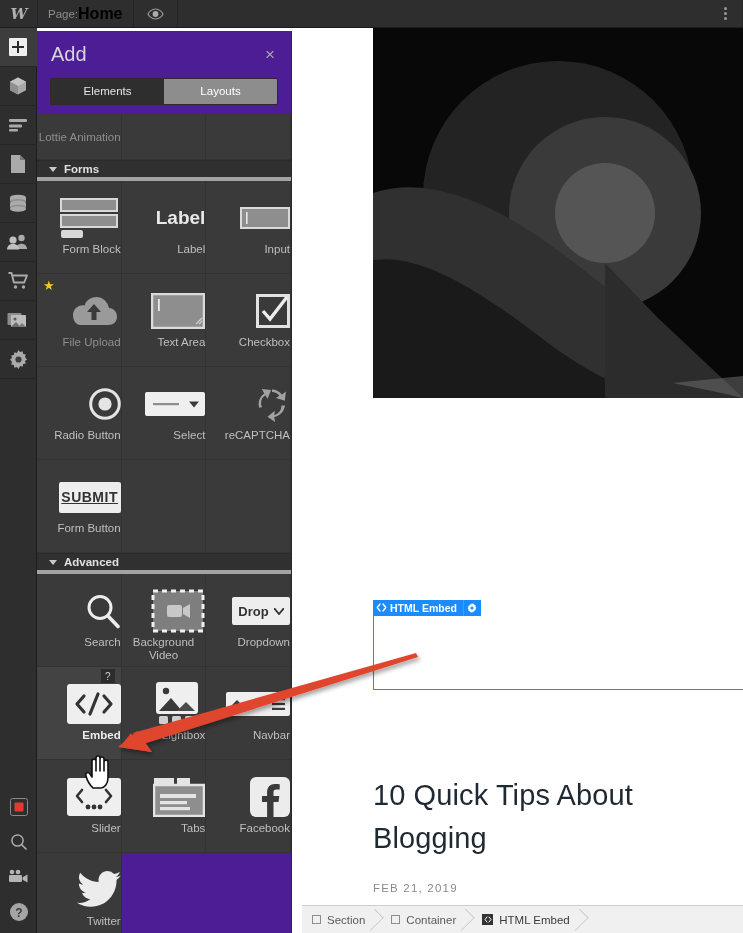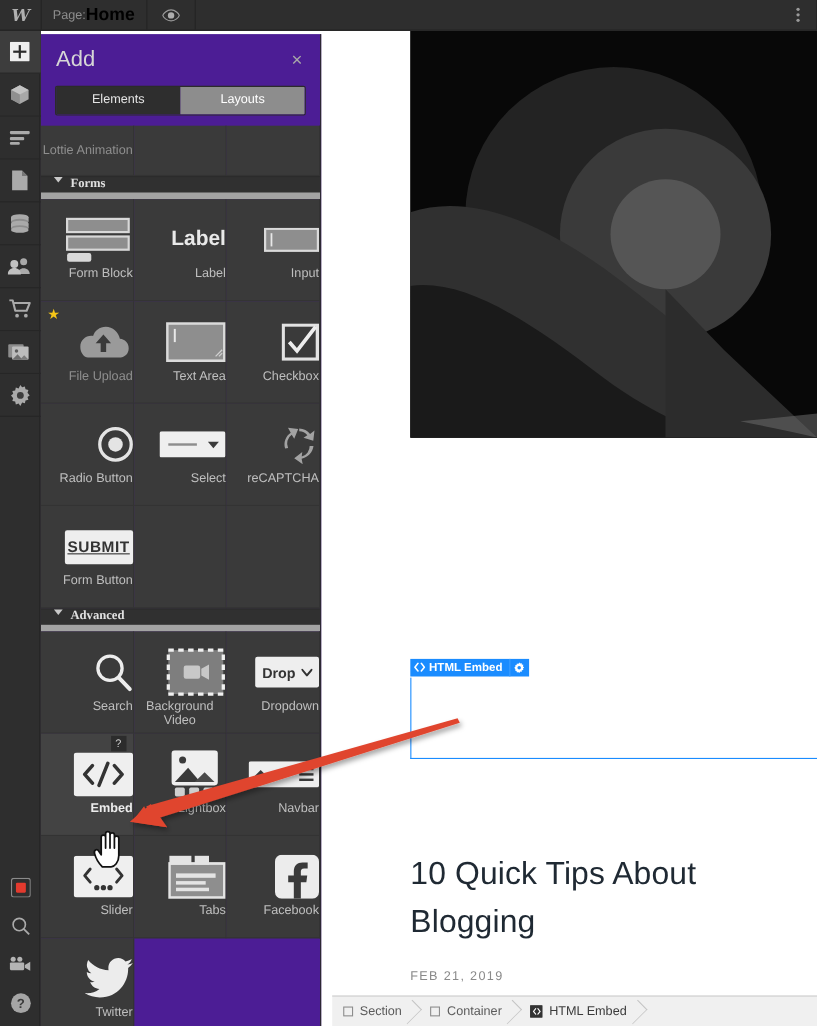--- a/index.html
+++ b/index.html
@@ -60,22 +60,22 @@
   .tabs { display: flex; margin: 0 13px 9px 13px; border-radius: 2px; overflow: hidden;
           border: 1px solid #2b2b2b; }
   .tab { flex: 1; text-align: center; font-size: 11.5px; font-weight: normal;
          padding: 6px 0 7px; color: #e4e4e4; }
   .tab.sel { background: #2e2e2e; }
   .tab.unsel { background: #8d8d8d; color: #fff; }
 
   .scroll { height: 849px; overflow: hidden; }
 
   .section-hdr {
-    background: #303030; height: 21px; display: flex; 
-    padding-left: 12px; gap: 7px; border-top: 1px solid #2b2b2b; border-bottom: 6px solid #a3a3a3; font-family: Liberation Serif, serif;
+    background: #303030; height: 21px; display: flex; align-items: center;
+    padding-left: 12px; gap: 7px; border-top: 1px solid #2b2b2b; border-bottom: 4px solid #a3a3a3;
   }
   .caret { width: 0; height: 0; border-left: 4px solid transparent; border-right: 4px solid transparent;
            border-top: 5px solid #c9c9c9; }
   .section-hdr .nm { font-size: 11.5px; font-weight: bold; color: #e0e0e0; }
 
   .grid { display: grid; grid-template-columns: repeat(3, 1fr); }
   .cell {
     height: 93px; border-right: 1px solid #333; border-bottom: 1px solid #333;
     display: flex; flex-direction: column; align-items: flex-end; justify-content: flex-start;
     padding-top: 14px; position: relative; background: #3a3a3a;

